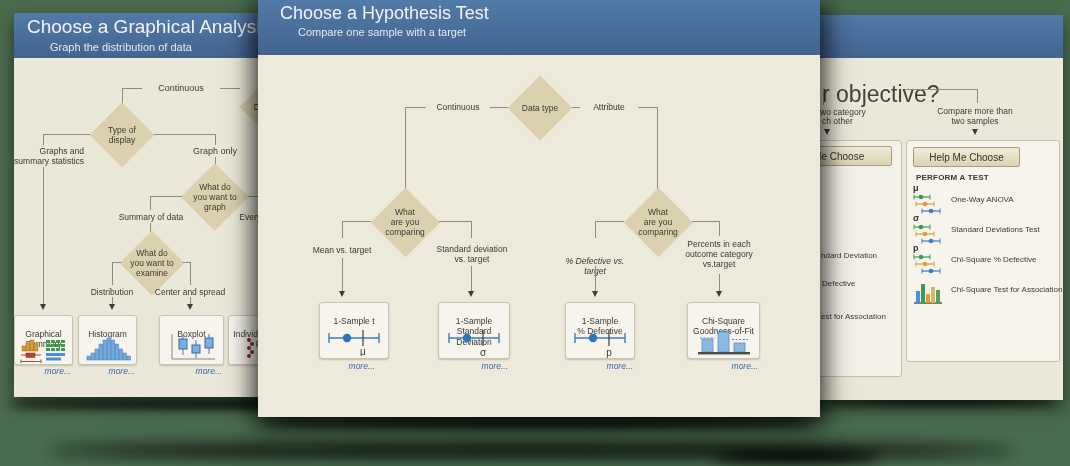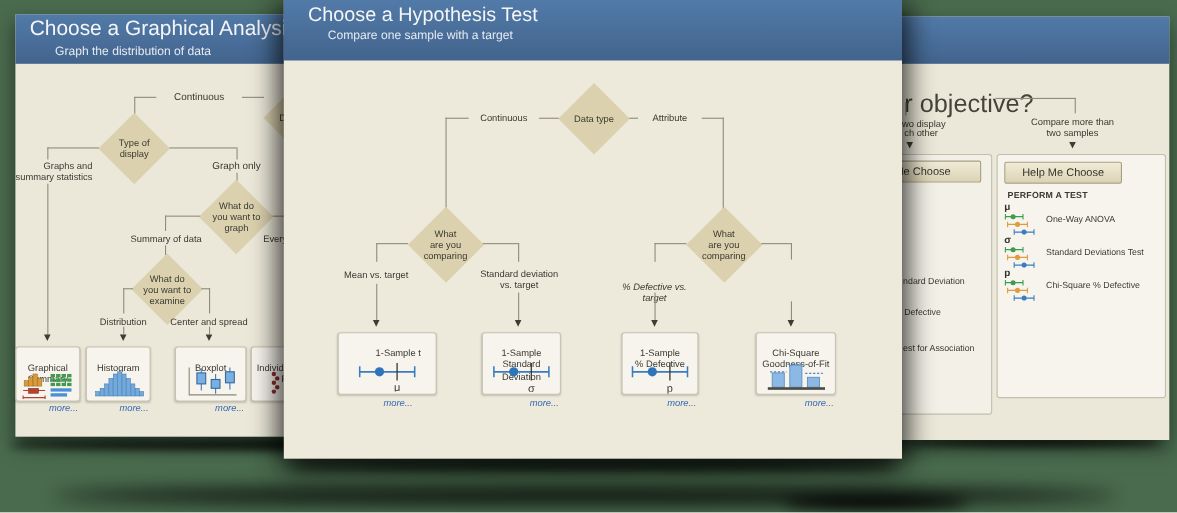--- a/index.html
+++ b/index.html
@@ -188,21 +188,21 @@
   </div>
 
   <div class="win" style="left:604px;top:15px;width:459px;height:385px;box-shadow:0 8px 16px rgba(0,0,0,.5);">
     <div class="tbar" style="height:43px;"></div>
 
     <div class="heading" style="left:218px;top:66px;">r objective?</div>
     <div class="hl" style="left:301px;top:74px;width:73px;"></div>
     <div class="vl" style="left:373px;top:74px;height:14px;"></div>
 
     <div class="vl" style="left:219px;top:78px;height:12px;"></div>
-    <div class="ptxt" style="left:216px;top:92px;font-size:8.5px;">wo display</div>
+    <div class="ptxt" style="left:216px;top:92px;font-size:8.5px;">wo category</div>
     <div class="ptxt" style="left:218px;top:101px;font-size:8.5px;">ch other</div>
     <div class="ar" style="left:220px;top:114px;"></div>
 
     <div class="fl fl2" style="left:321px;top:91px;width:100px;">Compare more than
 two samples</div>
     <div class="ar" style="left:367.5px;top:114px;"></div>
 
     <div class="pcard" style="left:154px;top:125px;width:142px;height:235px;"></div>
     <div class="hbtn" style="left:158px;top:131px;width:128px;height:18px;">Help Me Choose</div>
     <div class="ptxt" style="left:217px;top:236px;">ndard Deviation</div>
@@ -263,20 +263,31 @@
             <line x1="22" y1="10.5" x2="22" y2="15.5" stroke="#e09b3d"></line>
             <circle cx="13" cy="13" r="2.3" fill="#e09b3d"></circle>
           <line x1="10" y1="20" x2="28" y2="20" stroke="#3a7cc0" stroke-width="1.2"></line>
             <line x1="10" y1="17.5" x2="10" y2="22.5" stroke="#3a7cc0"></line>
             <line x1="28" y1="17.5" x2="28" y2="22.5" stroke="#3a7cc0"></line>
             <circle cx="19" cy="20" r="2.3" fill="#3a7cc0"></circle>
         </svg>
         <span class="tlabel">Chi-Square % Defective</span>
       </div>
 
+      <div class="titem" style="left:4px;top:136px;width:144px;height:28px;">
+        <svg width="32" height="26" viewBox="0 0 32 26" style="position:absolute;left:1px;top:2px;">
+          <line x1="2" y1="24" x2="30" y2="24" stroke="#55534a" stroke-width="1.5"></line>
+          <rect x="4" y="12" width="4" height="12" fill="#4a90d9"></rect>
+          <rect x="9" y="5" width="4" height="19" fill="#3f9b4f"></rect>
+          <rect x="14" y="15" width="4" height="9" fill="#e09b3d"></rect>
+          <rect x="19" y="8" width="4" height="16" fill="#d4b95e"></rect>
+          <rect x="24" y="11" width="4" height="13" fill="#52a05c"></rect>
+        </svg>
+        <span class="tlabel">Chi-Square Test for Association</span>
+      </div>
     </div>
   </div>
 
   <div class="win" style="left:258px;top:0;width:562px;height:417px;background:#edeadb;z-index:3;box-shadow:0 10px 22px rgba(0,0,0,.55), 10px 2px 22px rgba(0,0,0,.38), -10px 2px 22px rgba(0,0,0,.38);">
     <div class="tbar" style="height:55px;">
       <div class="wtitle" style="left:22px;top:3px;font-size:18px;">Choose a Hypothesis Test</div>
       <div class="wsub" style="left:40px;top:26px;font-size:11px;">Compare one sample with a target</div>
     </div>
 
     <div class="dia" style="left:250px;top:76px;width:64px;height:64px;"><span>Data type</span></div>
@@ -306,24 +317,27 @@
 are you
 comparing</span></div>
     <div class="hl" style="left:337px;top:221px;width:29px;"></div>
     <div class="vl" style="left:337px;top:221px;height:17px;"></div>
     <div class="fl fl2" style="left:305px;top:256px;width:64px;font-style:italic;">% Defective vs.
 target</div>
     <div class="vl" style="left:337px;top:266px;height:25px;"></div>
     <div class="ar" style="left:333.5px;top:291px;"></div>
     <div class="hl" style="left:434px;top:221px;width:28px;"></div>
     <div class="vl" style="left:461px;top:221px;height:15px;"></div>
+    <div class="fl fl2" style="left:414px;top:239px;width:94px;">Percents in each
+outcome category
+vs.target</div>
     <div class="vl" style="left:461px;top:274px;height:17px;"></div>
     <div class="ar" style="left:457.5px;top:291px;"></div>
 
-    <div class="fcard" style="left:49px;top:302px;width:68px;height:55px;padding-left:20px;">
+    <div class="fcard" style="left:61px;top:302px;width:68px;height:55px;">
       <span class="clabel">1-Sample t</span>
       <svg width="56" height="30" viewBox="0 0 56 30" style="bottom:2px;">
         <line x1="3" y1="12" x2="53" y2="12" stroke="#3a7cc0" stroke-width="1.6"></line>
         <line x1="3" y1="7" x2="3" y2="17" stroke="#3a7cc0" stroke-width="1.4"></line>
         <line x1="53" y1="7" x2="53" y2="17" stroke="#3a7cc0" stroke-width="1.4"></line>
         <circle cx="21" cy="12" r="4.2" fill="#2e74ba"></circle>
         <line x1="37" y1="4" x2="37" y2="20" stroke="#3c3b33" stroke-width="1.2"></line>
         <text x="37" y="29" text-anchor="middle" font-size="10" fill="#3c3b33">μ</text>
       </svg>
     </div>

